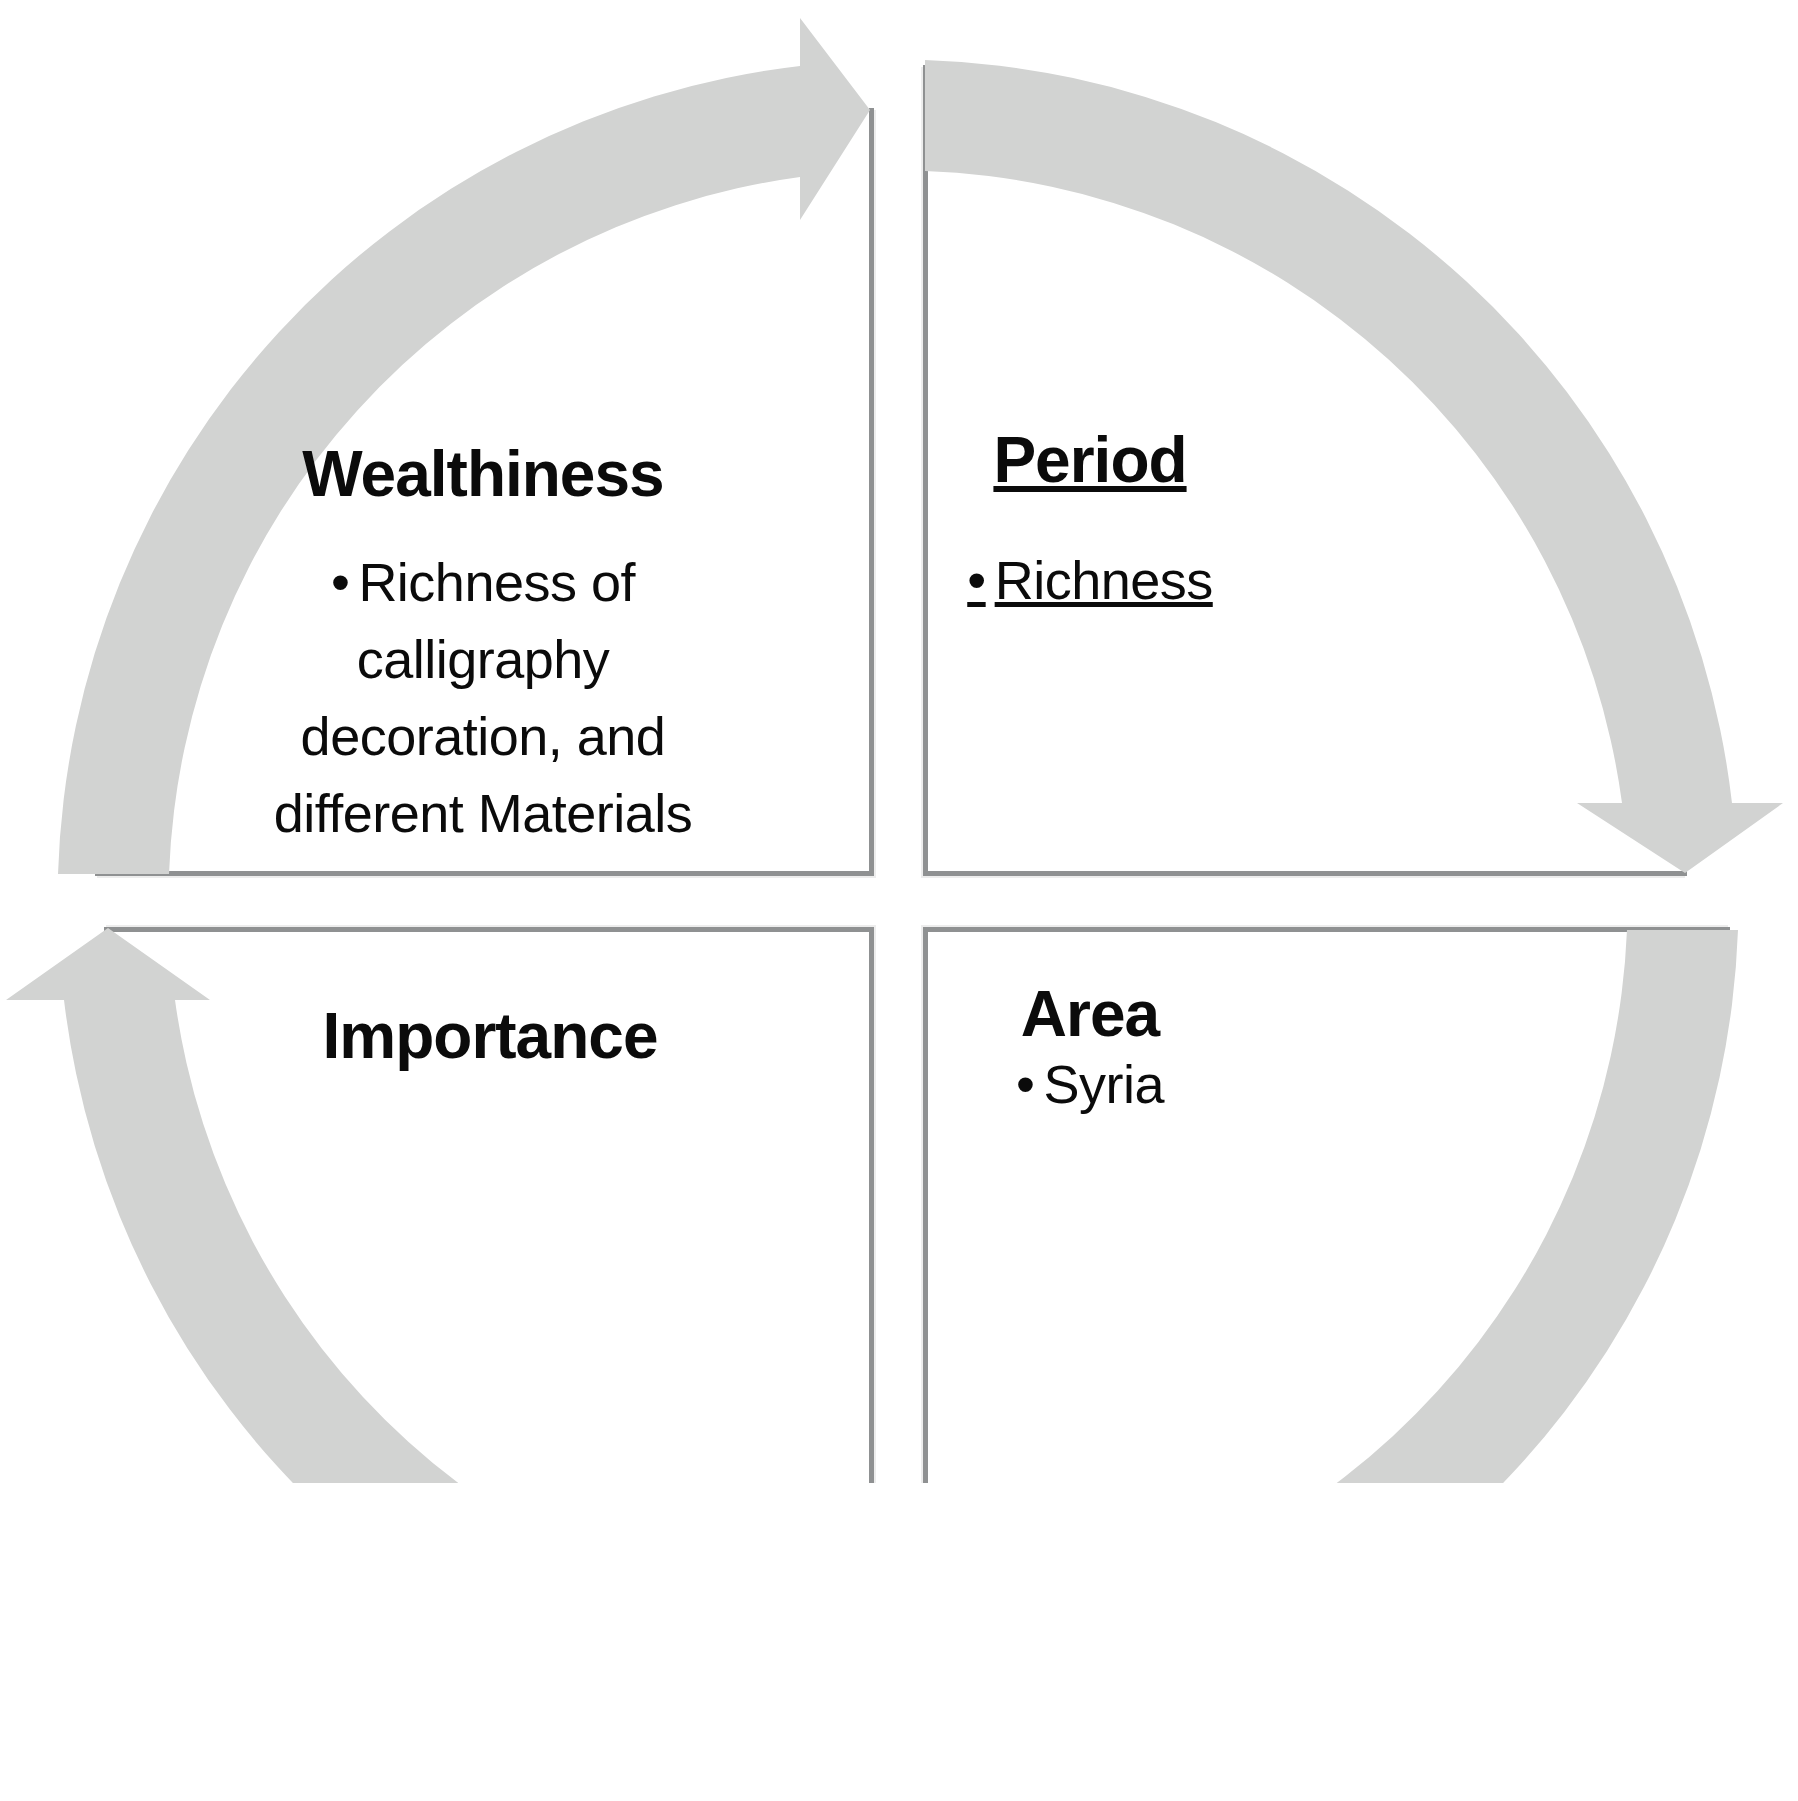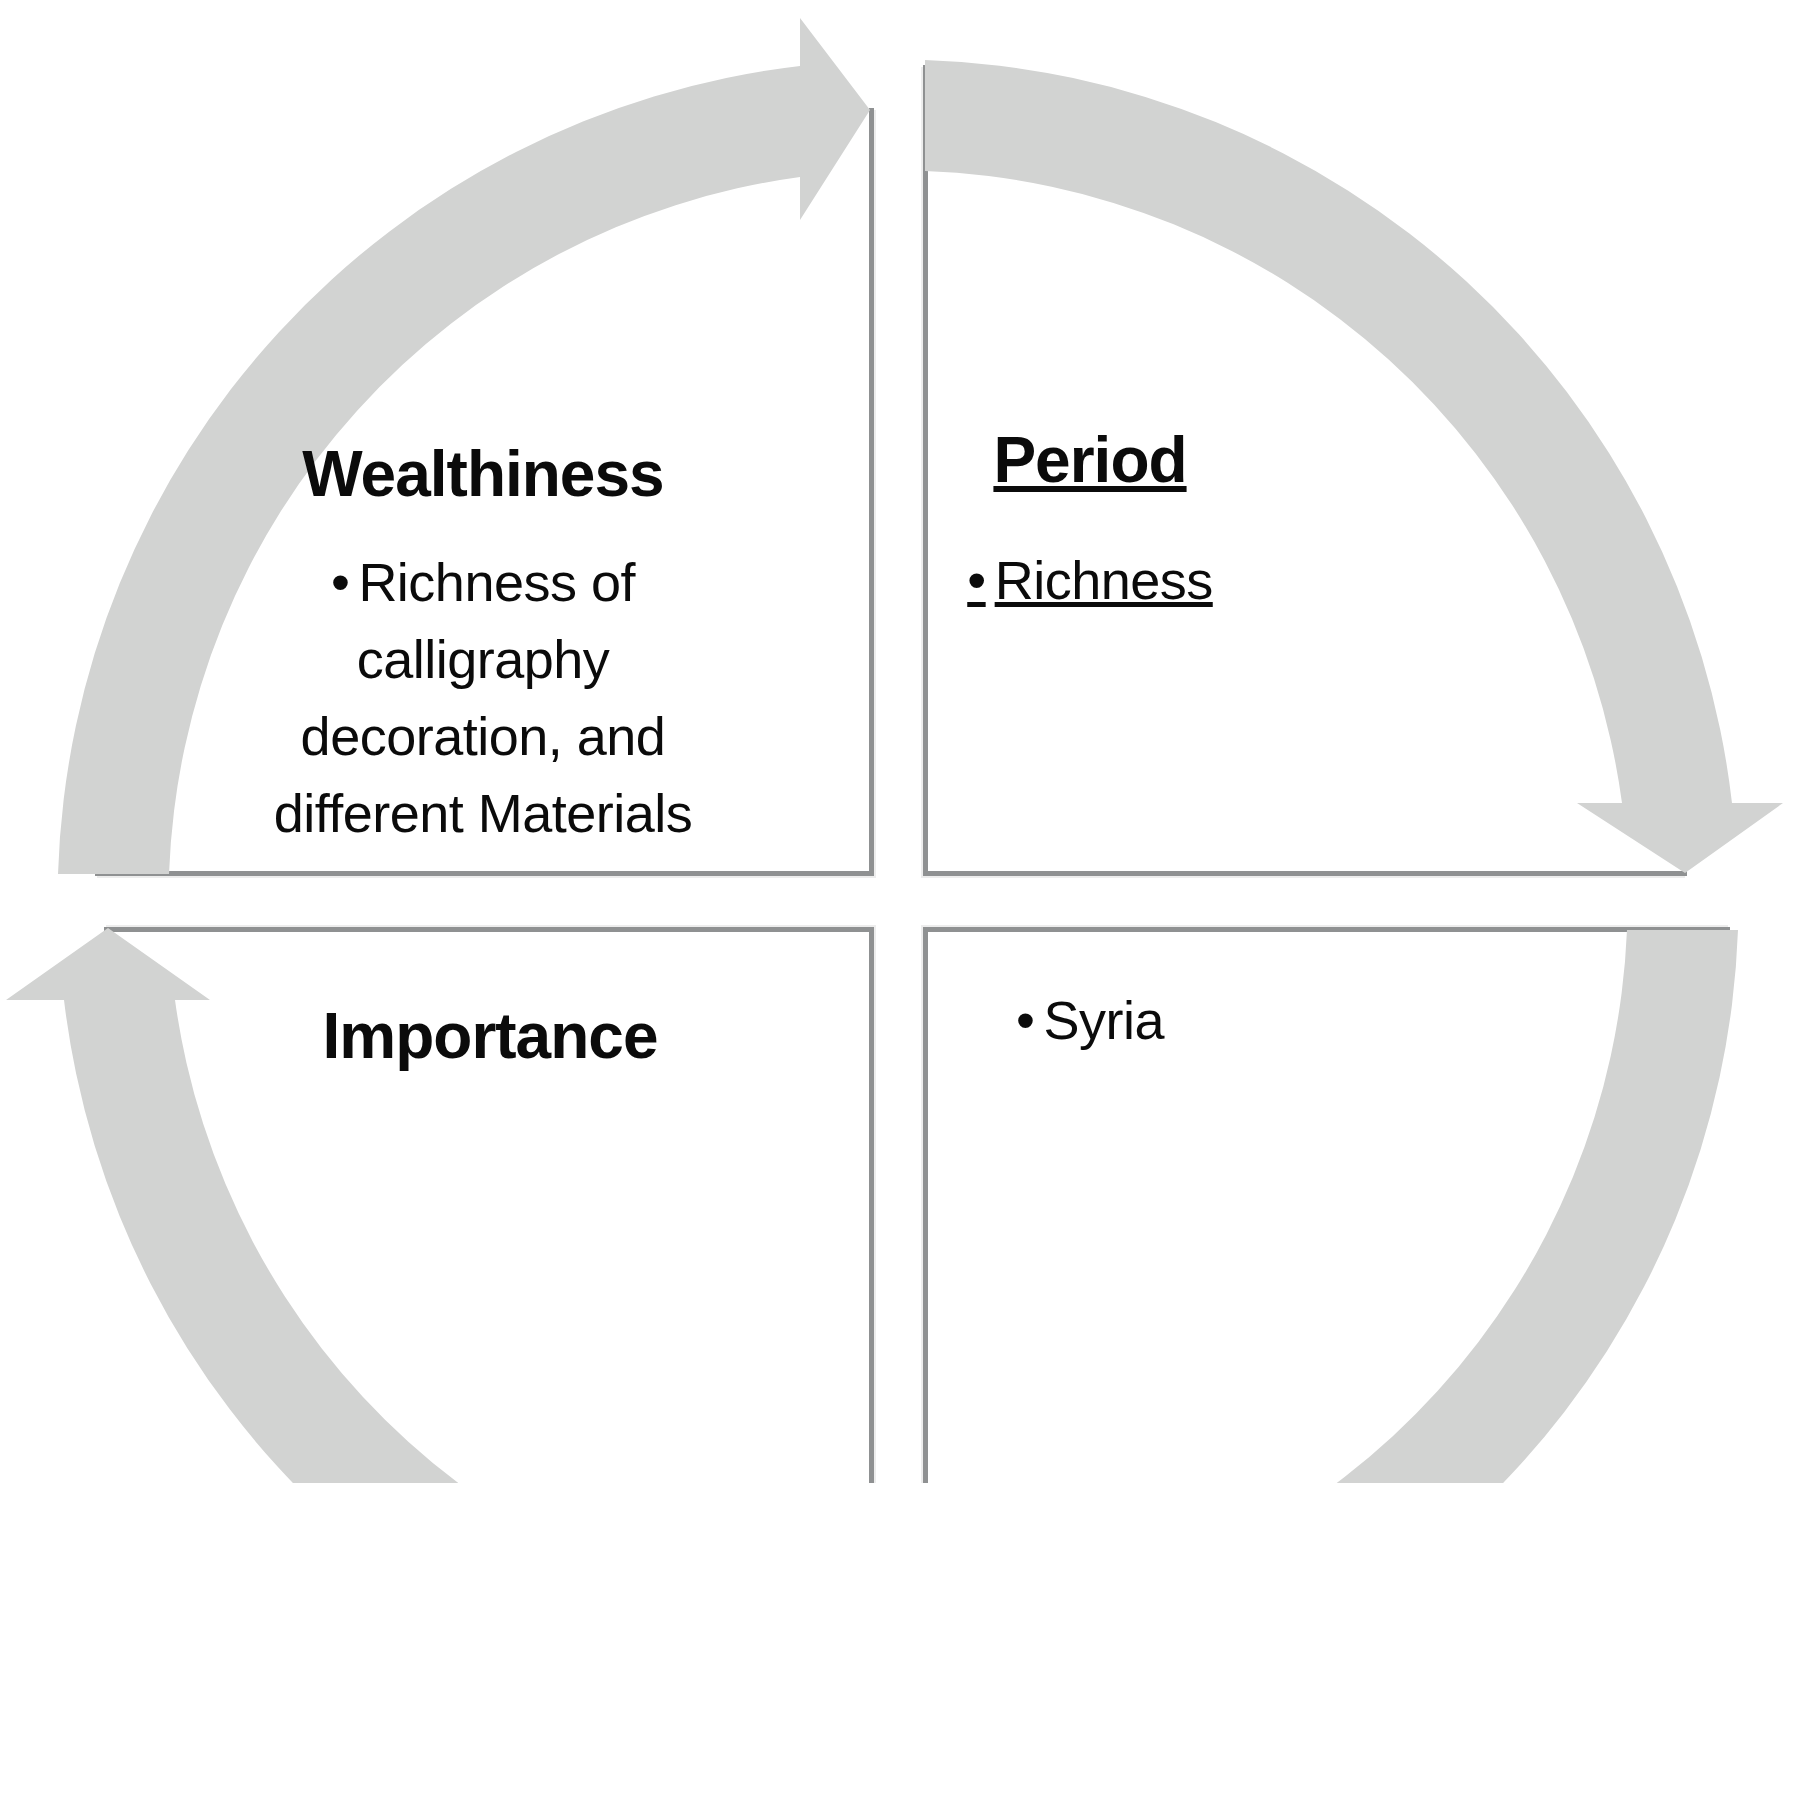--- a/index.html
+++ b/index.html
@@ -75,18 +75,19 @@
     <div class="qbody">
       <p class="bullet">Richness</p>
     </div>
   </div>
 
   <div class="qtext bl">
     <div class="qtitle">Importance</div>
   </div>
 
   <div class="qtext br">
+    <div class="qtitle">Area</div>
     <div class="qbody">
       <p class="bullet">Syria</p>
     </div>
   </div>
 
 </div>
 
 </body></html>

